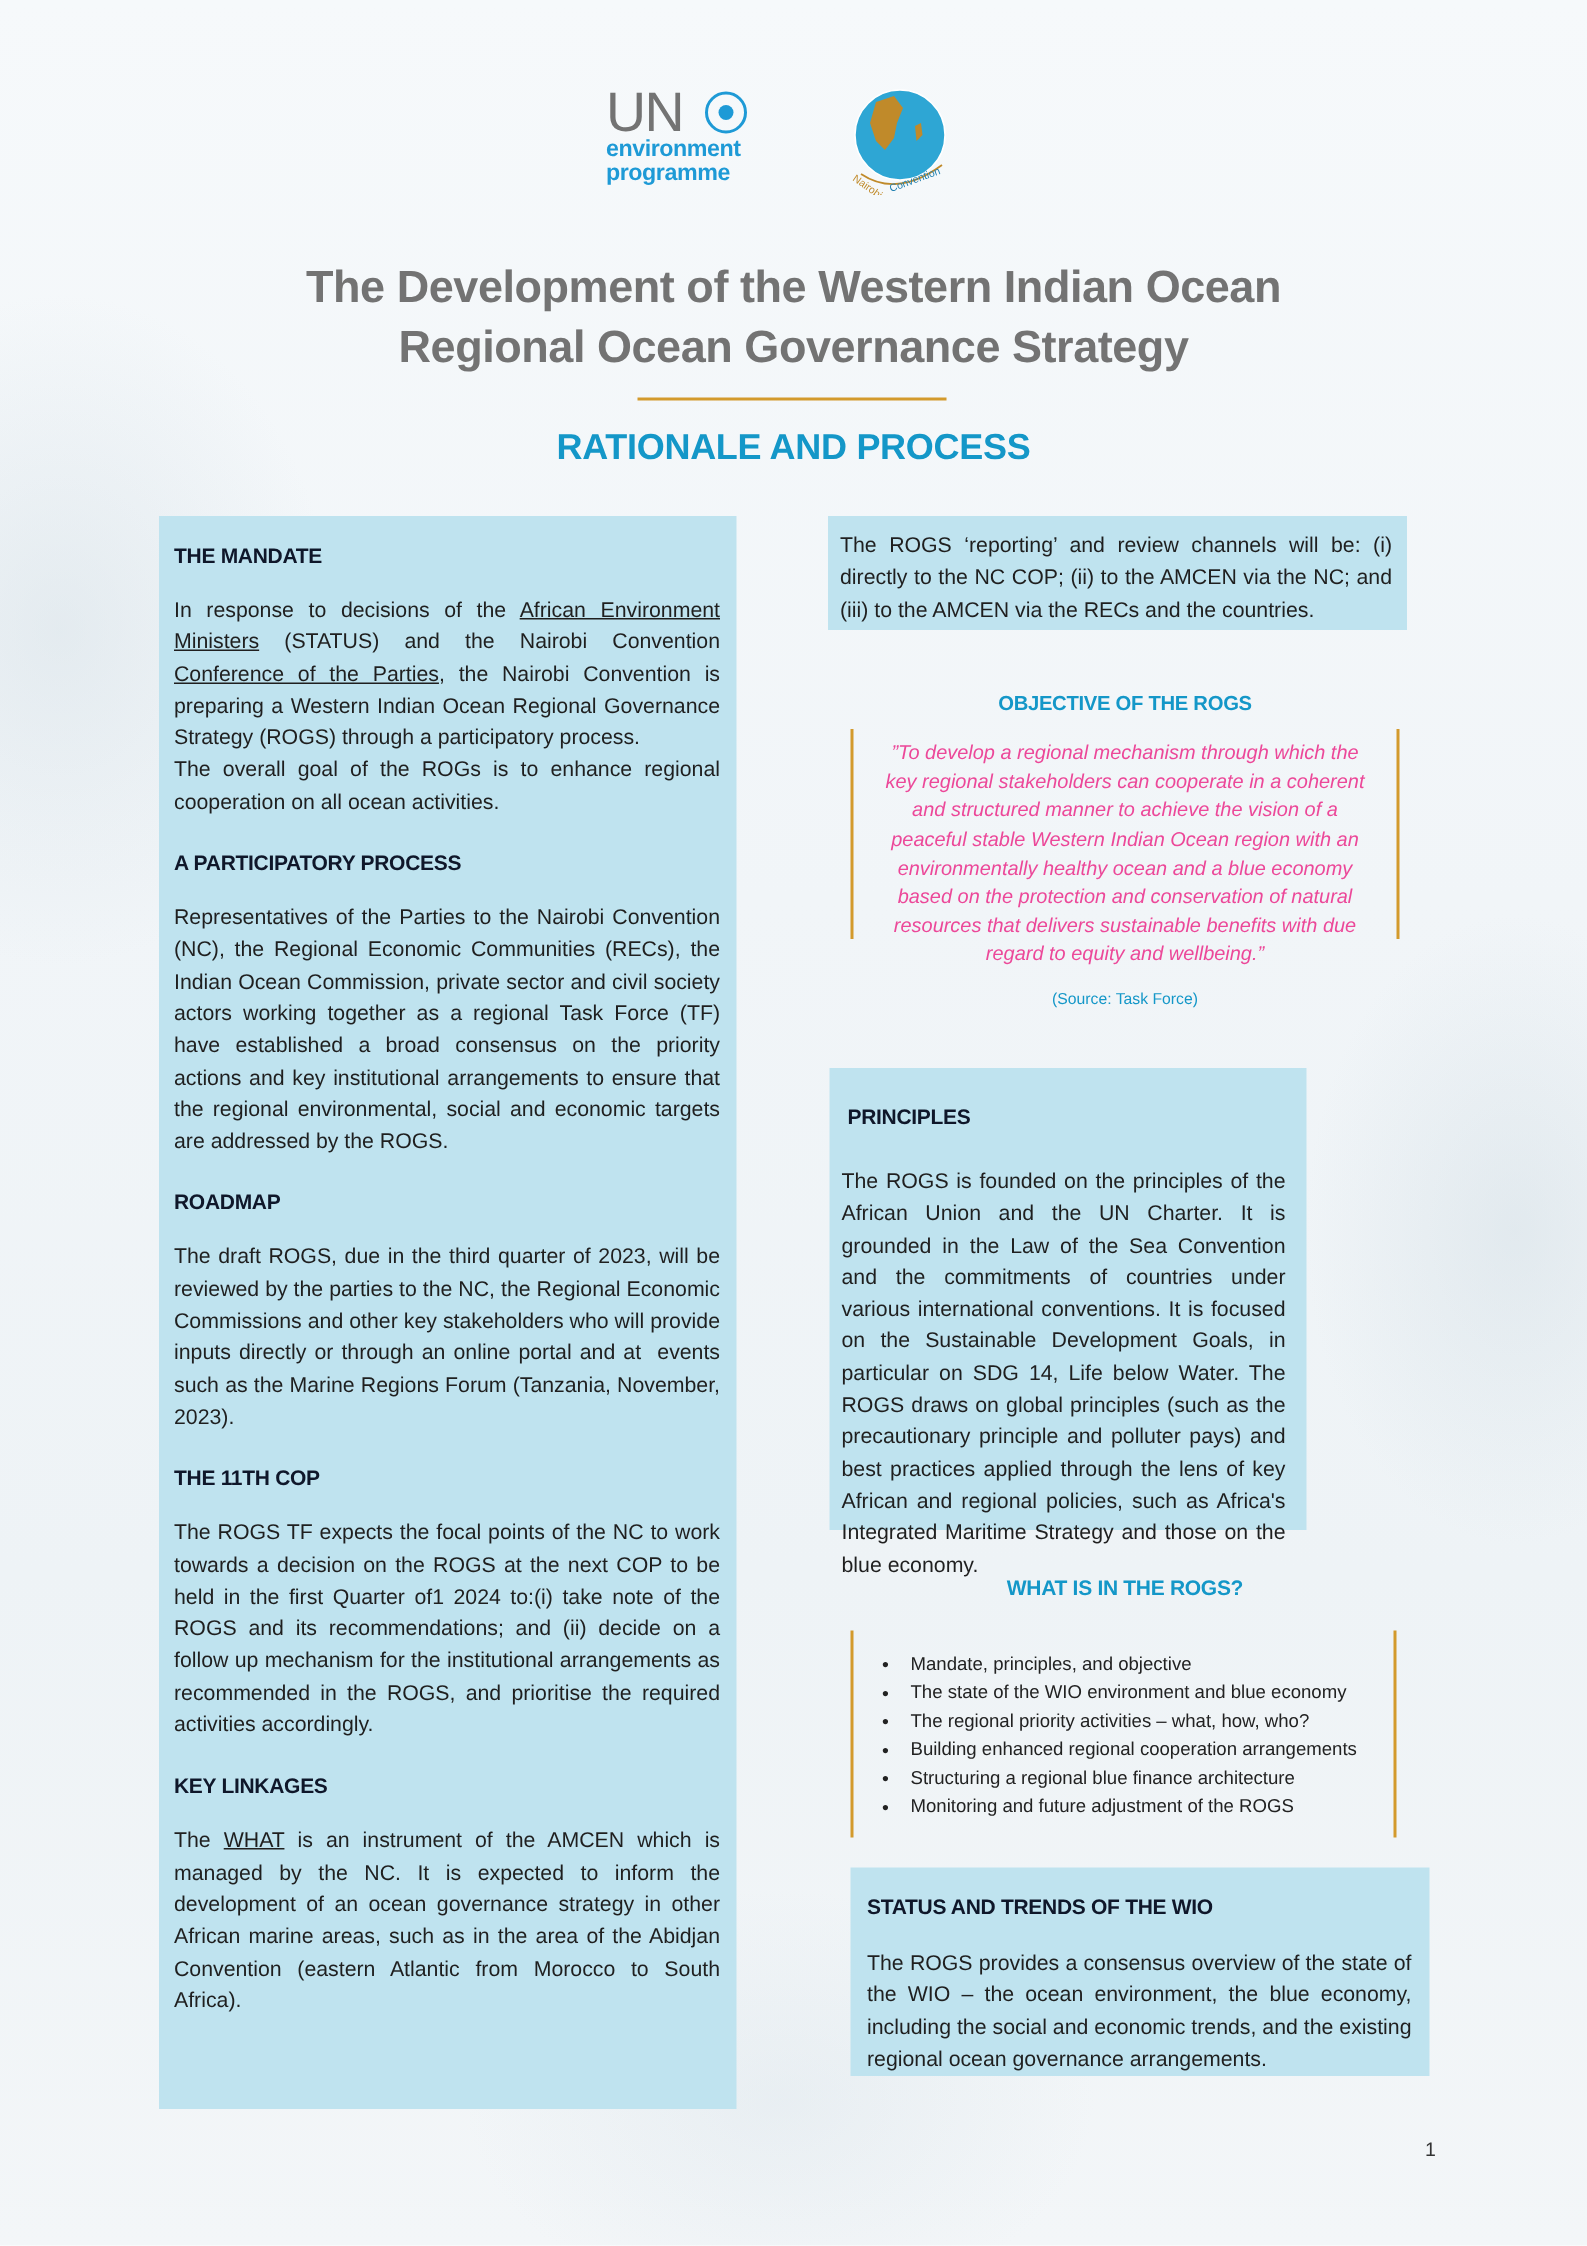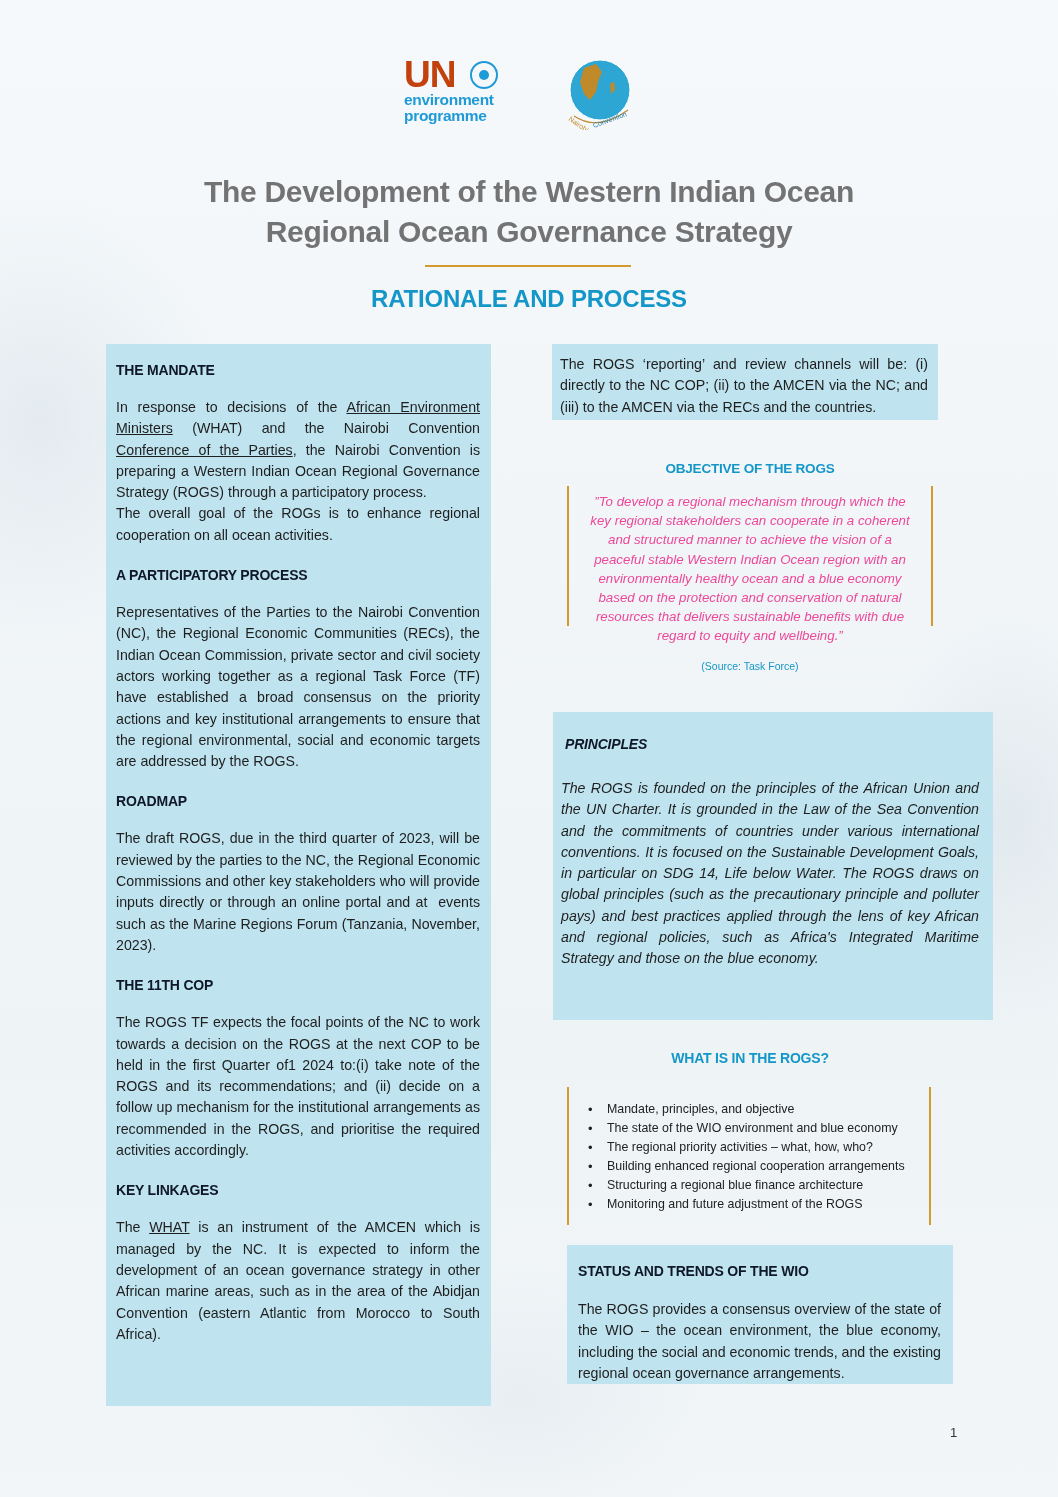--- a/index.html
+++ b/index.html
@@ -12,21 +12,21 @@
   .bg-wash {
     position: absolute; inset: 0;
     background:
       radial-gradient(ellipse 260px 320px at 40px 420px, rgba(200,214,222,0.35), transparent 70%),
       radial-gradient(ellipse 200px 300px at 1010px 820px, rgba(200,214,222,0.35), transparent 70%),
       radial-gradient(ellipse 300px 200px at 520px 1400px, rgba(210,222,230,0.3), transparent 70%);
     pointer-events: none;
   }
   .logos { position: absolute; top: 58px; left: 404px; width: 240px; height: 80px; }
   .unep { position: absolute; left: 0; top: 0; width: 100px; }
-  .unep .un { font-family: "Liberation Sans", sans-serif; font-weight: bold; font-size: 37px; color: #c2410c; line-height: 34px; letter-spacing: -1px; }
+  .unep .un { font-family: "Liberation Sans", sans-serif; font-weight: normal; font-size: 37px; color: #737373; line-height: 34px; letter-spacing: -1px; }
   .unep .emblem { position: absolute; left: 66px; top: 3px; width: 28px; height: 28px; border-radius: 50%; border: 2px solid #1e9ad6; box-sizing: border-box; }
   .unep .emblem::after { content: ""; position: absolute; left: 7px; top: 7px; width: 10px; height: 10px; border-radius: 50%; background: #1e9ad6; }
   .unep .env { font-weight: bold; font-size: 15.5px; color: #1e9ad6; line-height: 16px; letter-spacing: -0.3px; }
   .nc-logo { position: absolute; left: 158px; top: 0; width: 72px; height: 72px; }
 
   .title { position: absolute; top: 172px; left: 0; width: 1058px; text-align: center; color: #737373; font-weight: bold; font-size: 30px; line-height: 40px; letter-spacing: -0.3px; }
   .title-rule { position: absolute; top: 265px; left: 425px; width: 206px; height: 2px; background: #d39a2c; }
   .subtitle { position: absolute; top: 285px; left: 0; width: 1058px; text-align: center; color: #1497c8; font-weight: bold; font-size: 24px; letter-spacing: -0.2px; }
 
   .box { position: absolute; background: #bfe3ef; box-sizing: border-box; }
@@ -38,21 +38,21 @@
   #left-box .sec-h { margin-bottom: 19px; }
   #left-box .gap { height: 21px; }
 
   #reporting-box { left: 552px; top: 344px; width: 386px; height: 76px; padding: 10px 10px 0 8px; }
 
   .obj-title { position: absolute; top: 461px; left: 555px; width: 390px; text-align: center; color: #1497c8; font-weight: bold; font-size: 13.5px; letter-spacing: -0.2px; }
   .quote-wrap { position: absolute; top: 486px; left: 567px; width: 362px; height: 140px; border-left: 2px solid #d39a2c; border-right: 2px solid #d39a2c; }
   .quote { position: absolute; top: 492px; left: 585px; width: 330px; text-align: center; font-style: italic; font-size: 13.3px; line-height: 19.2px; color: #ec4899; }
   .source { position: absolute; top: 660px; left: 555px; width: 390px; text-align: center; color: #1497c8; font-size: 10.5px; }
 
-  #principles-box { left: 553px; top: 712px; width: 440px; height: 308px; padding: 24px 14px 0 8px; font-style: italic; }
+  #principles-box { left: 553px; top: 712px; width: 318px; height: 308px; padding: 24px 14px 0 8px; }
   #principles-box .sec-h { margin-left: 4px; margin-bottom: 26px; }
 
   .what-title { position: absolute; top: 1050px; left: 555px; width: 390px; text-align: center; color: #1497c8; font-weight: bold; font-size: 14px; letter-spacing: -0.2px; }
   .what-wrap { position: absolute; top: 1087px; left: 567px; width: 360px; height: 138px; border-left: 2px solid #d39a2c; border-right: 2px solid #d39a2c; }
   .what-list { position: absolute; top: 1100px; left: 586px; width: 340px; margin: 0; padding: 0; list-style: none; }
   .what-list li { font-size: 12.4px; line-height: 19px; position: relative; padding-left: 21px; color: #222; }
   .what-list li::before { content: "\2022"; position: absolute; left: 2px; top: 0; font-size: 13px; }
 
   #status-box { left: 567px; top: 1245px; width: 386px; height: 139px; padding: 18px 12px 0 11px; }
   #status-box .sec-h { margin-bottom: 20px; }
@@ -84,21 +84,21 @@
 
 <div class="title">
   <div>The Development of the Western Indian Ocean</div>
   <div>Regional Ocean Governance Strategy</div>
 </div>
 <div class="title-rule"></div>
 <div class="subtitle">RATIONALE AND PROCESS</div>
 
 <div class="box" id="left-box">
   <h3 class="sec-h">THE MANDATE</h3>
-  <p><span>In response to decisions of the </span><span class="u">African Environment Ministers</span><span> (WHAT) and the Nairobi Convention </span><span class="u">Conference of the Parties</span><span>, the Nairobi Convention is preparing a Western Indian Ocean Regional Governance Strategy (ROGS) through a participatory process.</span></p>
+  <p><span>In response to decisions of the </span><span class="u">African Environment Ministers</span><span> (STATUS) and the Nairobi Convention </span><span class="u">Conference of the Parties</span><span>, the Nairobi Convention is preparing a Western Indian Ocean Regional Governance Strategy (ROGS) through a participatory process.</span></p>
   <p>The overall goal of the ROGs is to enhance regional cooperation on all ocean activities.</p>
   <div class="gap"></div>
 
   <h3 class="sec-h">A PARTICIPATORY PROCESS</h3>
   <p>Representatives of the Parties to the Nairobi Convention (NC), the Regional Economic Communities (RECs), the Indian Ocean Commission, private sector and civil society actors working together as a regional Task Force (TF) have established a broad consensus on the priority actions and key institutional arrangements to ensure that the regional environmental, social and economic targets are addressed by the ROGS.</p>
   <div class="gap"></div>
 
   <h3 class="sec-h">ROADMAP</h3>
   <p style="white-space: pre-wrap;">The draft ROGS, due in the third quarter of 2023, will be reviewed by the parties to the NC, the Regional Economic Commissions and other key stakeholders who will provide inputs directly or through an online portal and at  events such as the Marine Regions Forum (Tanzania, November, 2023).</p>
   <div class="gap"></div>

